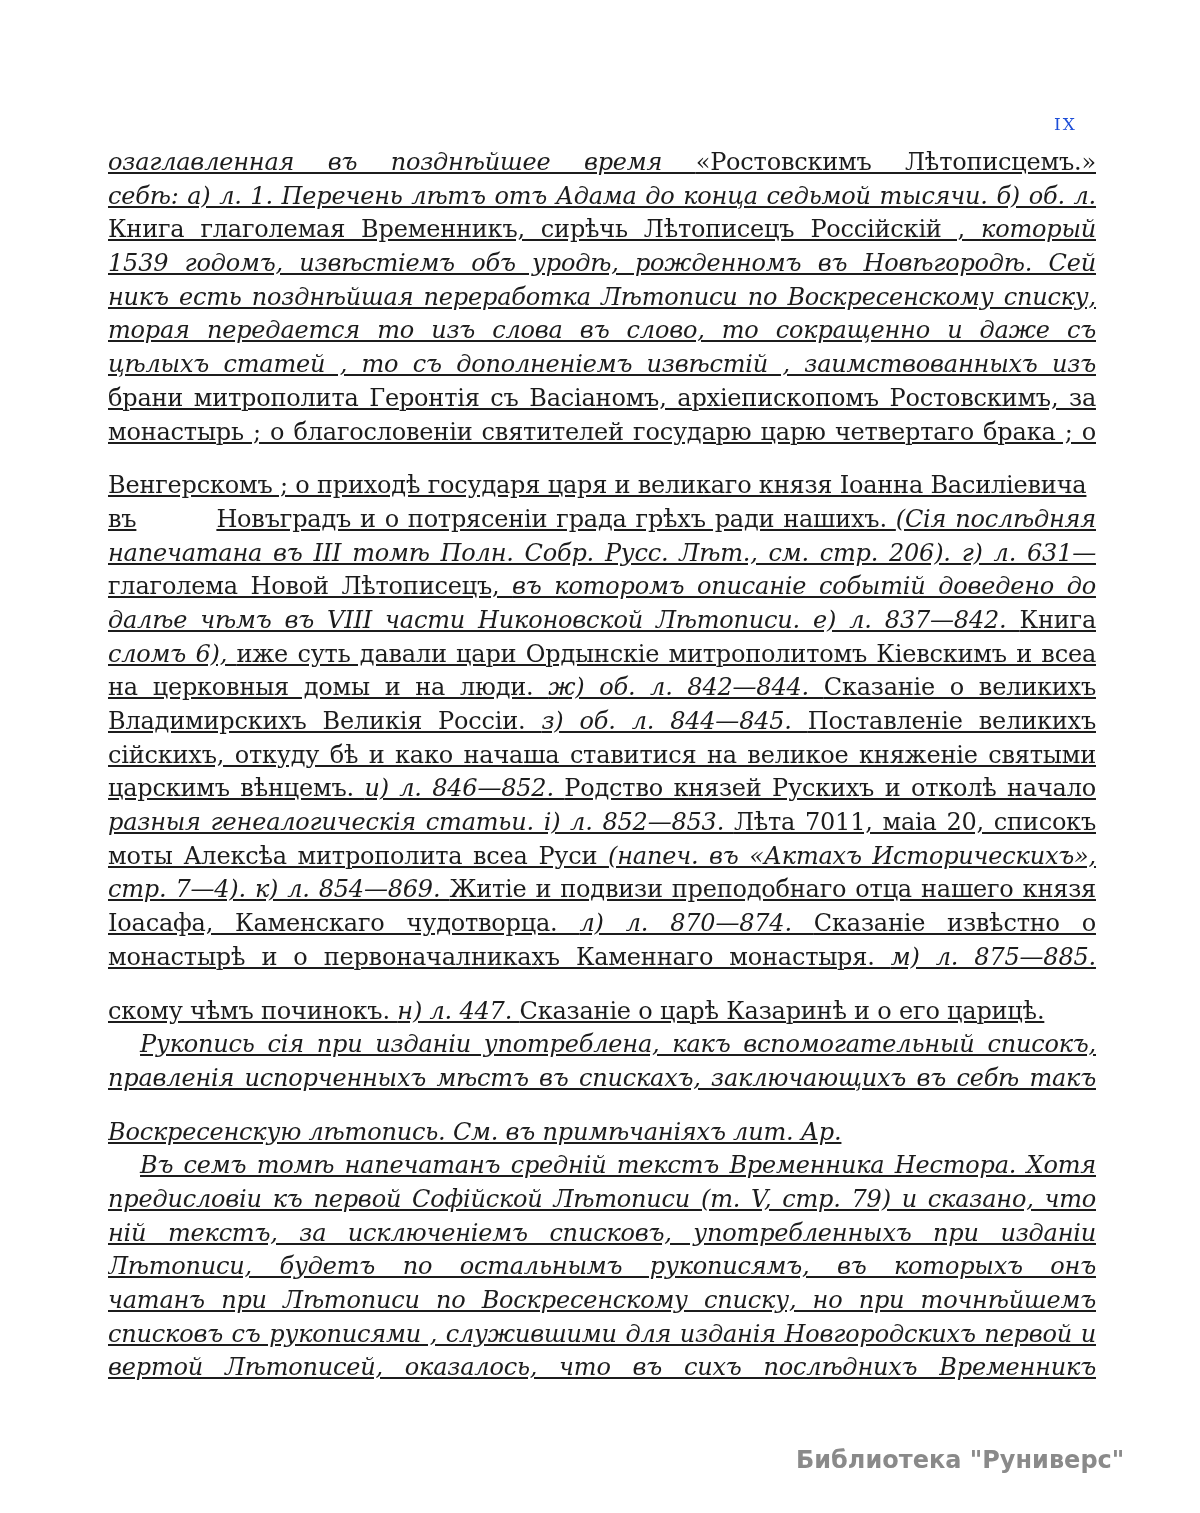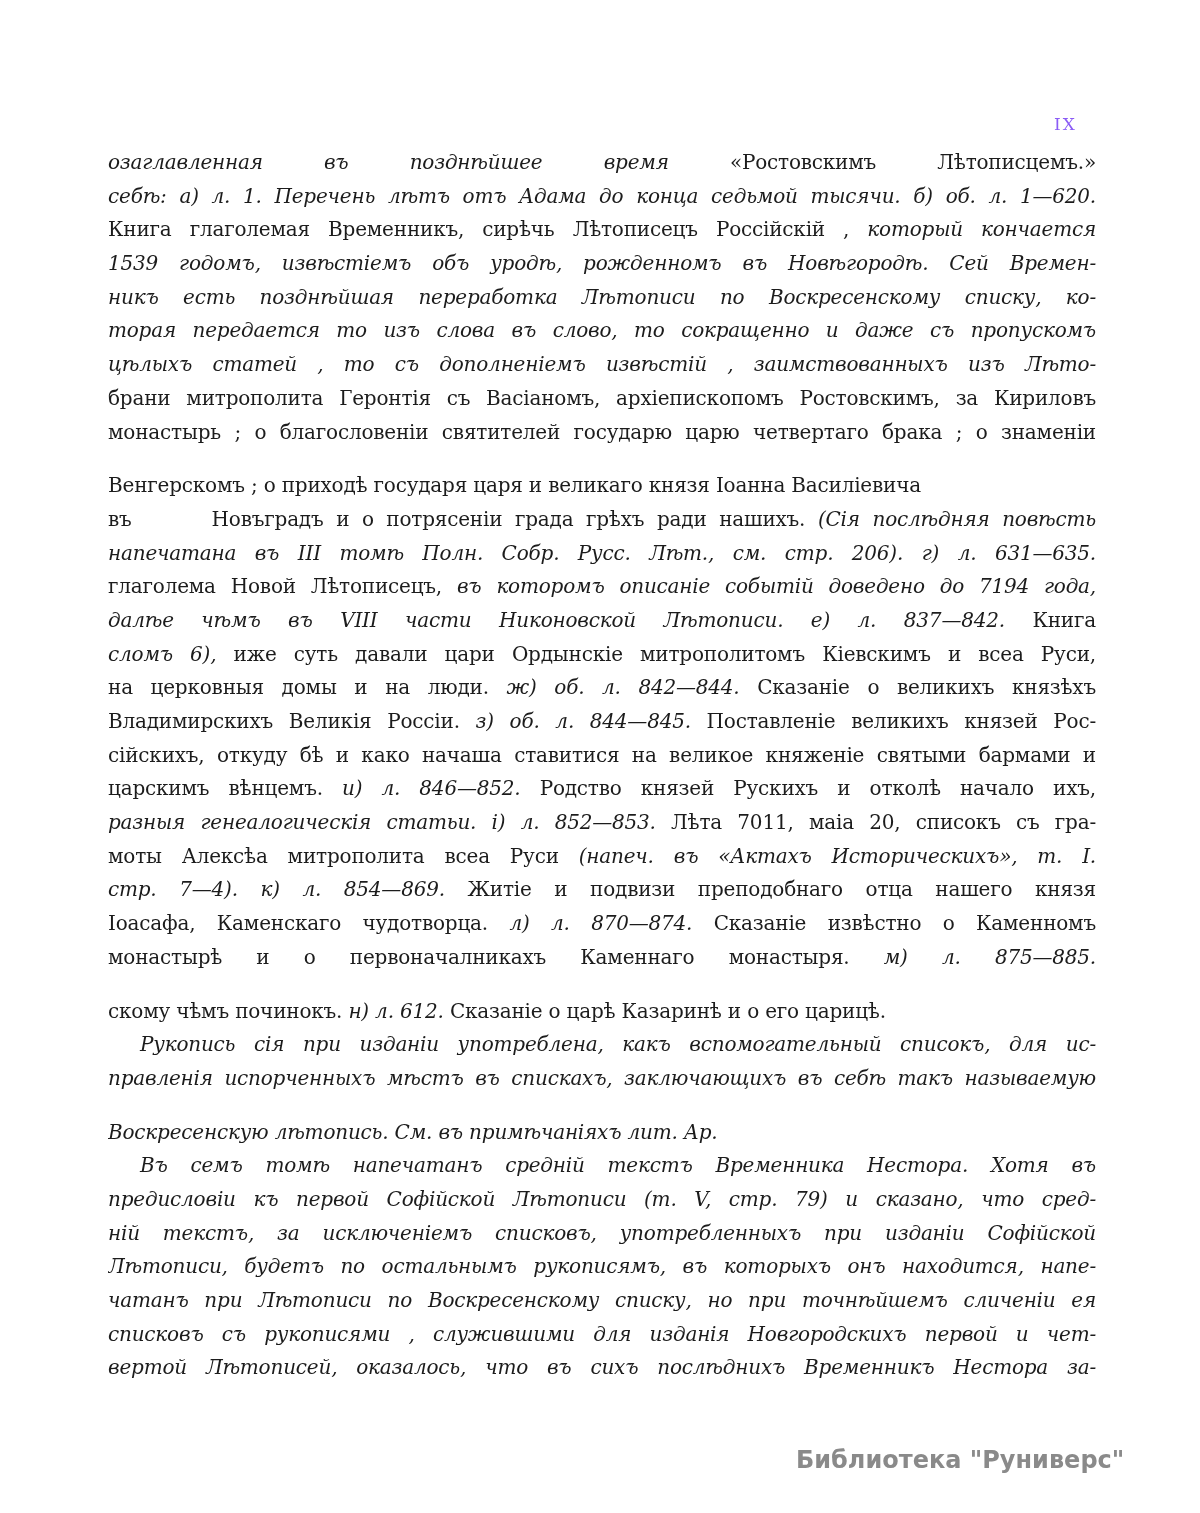--- a/index.html
+++ b/index.html
@@ -9,32 +9,33 @@
     position: relative;
     overflow: hidden;
     font-family: "DejaVu Serif", serif;
     color: #1c1c1c;
   }
   .page { position: absolute; inset: 0; background: #ffffff; }
   .page-number {
     position: absolute; left: 1054px; top: 114px;
     font-size: 17px; letter-spacing: 2px;
     font-family: "DejaVu Serif", serif;
-    color: #8b5cf6;
+    color: #1d4ed8;
   }
   .text-block {
     position: absolute; left: 108px; top: 146px; width: 988px;
   }
   .line {
     height: 33.7px; line-height: 33.7px;
-    font-size: 20px;
+    font-size: 24px;
     text-align: justify;
     text-align-last: justify;
     overflow: hidden;
     letter-spacing: -0.2px;
+    text-decoration: underline;
   }
   .line.no-just { text-align: left; text-align-last: left; margin-top: 20px; }
   .line.indent { text-indent: 32px; }
   .seg-i { font-style: italic; }
   .seg-r { font-style: normal; }
   .seg-gap { display: inline-block; width: 80px; height: 1px; }
   .watermark {
     position: absolute; left: 796px; top: 1446px;
     font-family: "DejaVu Sans", sans-serif;
     font-weight: bold; font-size: 24px;
@@ -65,21 +66,21 @@
       <div class="line"><span class="seg-i">сломъ 6), </span><span class="seg-r">иже суть давали цари Ордынскіе митрополитомъ Кіевскимъ и всеа Руси,</span></div>
       <div class="line"><span class="seg-r">на церковныя домы и на люди. </span><span class="seg-i">ж) об. л. 842—844. </span><span class="seg-r">Сказаніе о великихъ князѣхъ</span></div>
       <div class="line"><span class="seg-r">Владимирскихъ Великія Россіи. </span><span class="seg-i">з) об. л. 844—845. </span><span class="seg-r">Поставленіе великихъ князей Рос-</span></div>
       <div class="line"><span class="seg-r">сійскихъ, откуду бѣ и како начаша ставитися на великое княженіе святыми бармами и</span></div>
       <div class="line"><span class="seg-r">царскимъ вѣнцемъ. </span><span class="seg-i">и) л. 846—852. </span><span class="seg-r">Родство князей Рускихъ и отколѣ начало ихъ, </span></div>
       <div class="line"><span class="seg-i">разныя генеалогическія статьи. і) л. 852—853. </span><span class="seg-r">Лѣта 7011, маіа 20, списокъ съ гра-</span></div>
       <div class="line"><span class="seg-r">моты Алексѣа митрополита всеа Руси </span><span class="seg-i">(напеч. въ «Актахъ Историческихъ», т. I.</span></div>
       <div class="line"><span class="seg-i">стр. 7—4). к) л. 854—869. </span><span class="seg-r">Житіе и подвизи преподобнаго отца нашего князя</span></div>
       <div class="line"><span class="seg-r">Іоасафа, Каменскаго чудотворца. </span><span class="seg-i">л) л. 870—874. </span><span class="seg-r">Сказаніе извѣстно о Каменномъ</span></div>
       <div class="line"><span class="seg-r">монастырѣ и о первоначалникахъ Каменнаго монастыря. </span><span class="seg-i">м) л. 875—885. </span></div>
-      <div class="line no-just"><span class="seg-r">скому чѣмъ починокъ. </span><span class="seg-i">н) л. 612. </span><span class="seg-r">Сказаніе о царѣ Казаринѣ и о его царицѣ.</span></div>
+      <div class="line no-just"><span class="seg-r">скому чѣмъ починокъ. </span><span class="seg-i">н) л. 447. </span><span class="seg-r">Сказаніе о царѣ Казаринѣ и о его царицѣ.</span></div>
       <div class="line indent"><span class="seg-i">Рукопись сія при изданіи употреблена, какъ вспомогательный списокъ, для ис-</span></div>
       <div class="line"><span class="seg-i">правленія испорченныхъ мѣстъ въ спискахъ, заключающихъ въ себѣ такъ называемую</span></div>
       <div class="line no-just"><span class="seg-i">Воскресенскую лѣтопись. См. въ примѣчаніяхъ лит. Ар.</span></div>
       <div class="line indent"><span class="seg-i">Въ семъ томѣ напечатанъ средній текстъ Временника Нестора. Хотя въ</span></div>
       <div class="line"><span class="seg-i">предисловіи къ первой Софійской Лѣтописи (т. V, стр. 79) и сказано, что сред-</span></div>
       <div class="line"><span class="seg-i">ній текстъ, за исключеніемъ списковъ, употребленныхъ при изданіи Софійской</span></div>
       <div class="line"><span class="seg-i">Лѣтописи, будетъ по остальнымъ рукописямъ, въ которыхъ онъ находится, напе-</span></div>
       <div class="line"><span class="seg-i">чатанъ при Лѣтописи по Воскресенскому списку, но при точнѣйшемъ сличеніи ея</span></div>
       <div class="line"><span class="seg-i">списковъ съ рукописями , служившими для изданія Новгородскихъ первой и чет-</span></div>
       <div class="line"><span class="seg-i">вертой Лѣтописей, оказалось, что въ сихъ послѣднихъ Временникъ Нестора за-</span></div>

